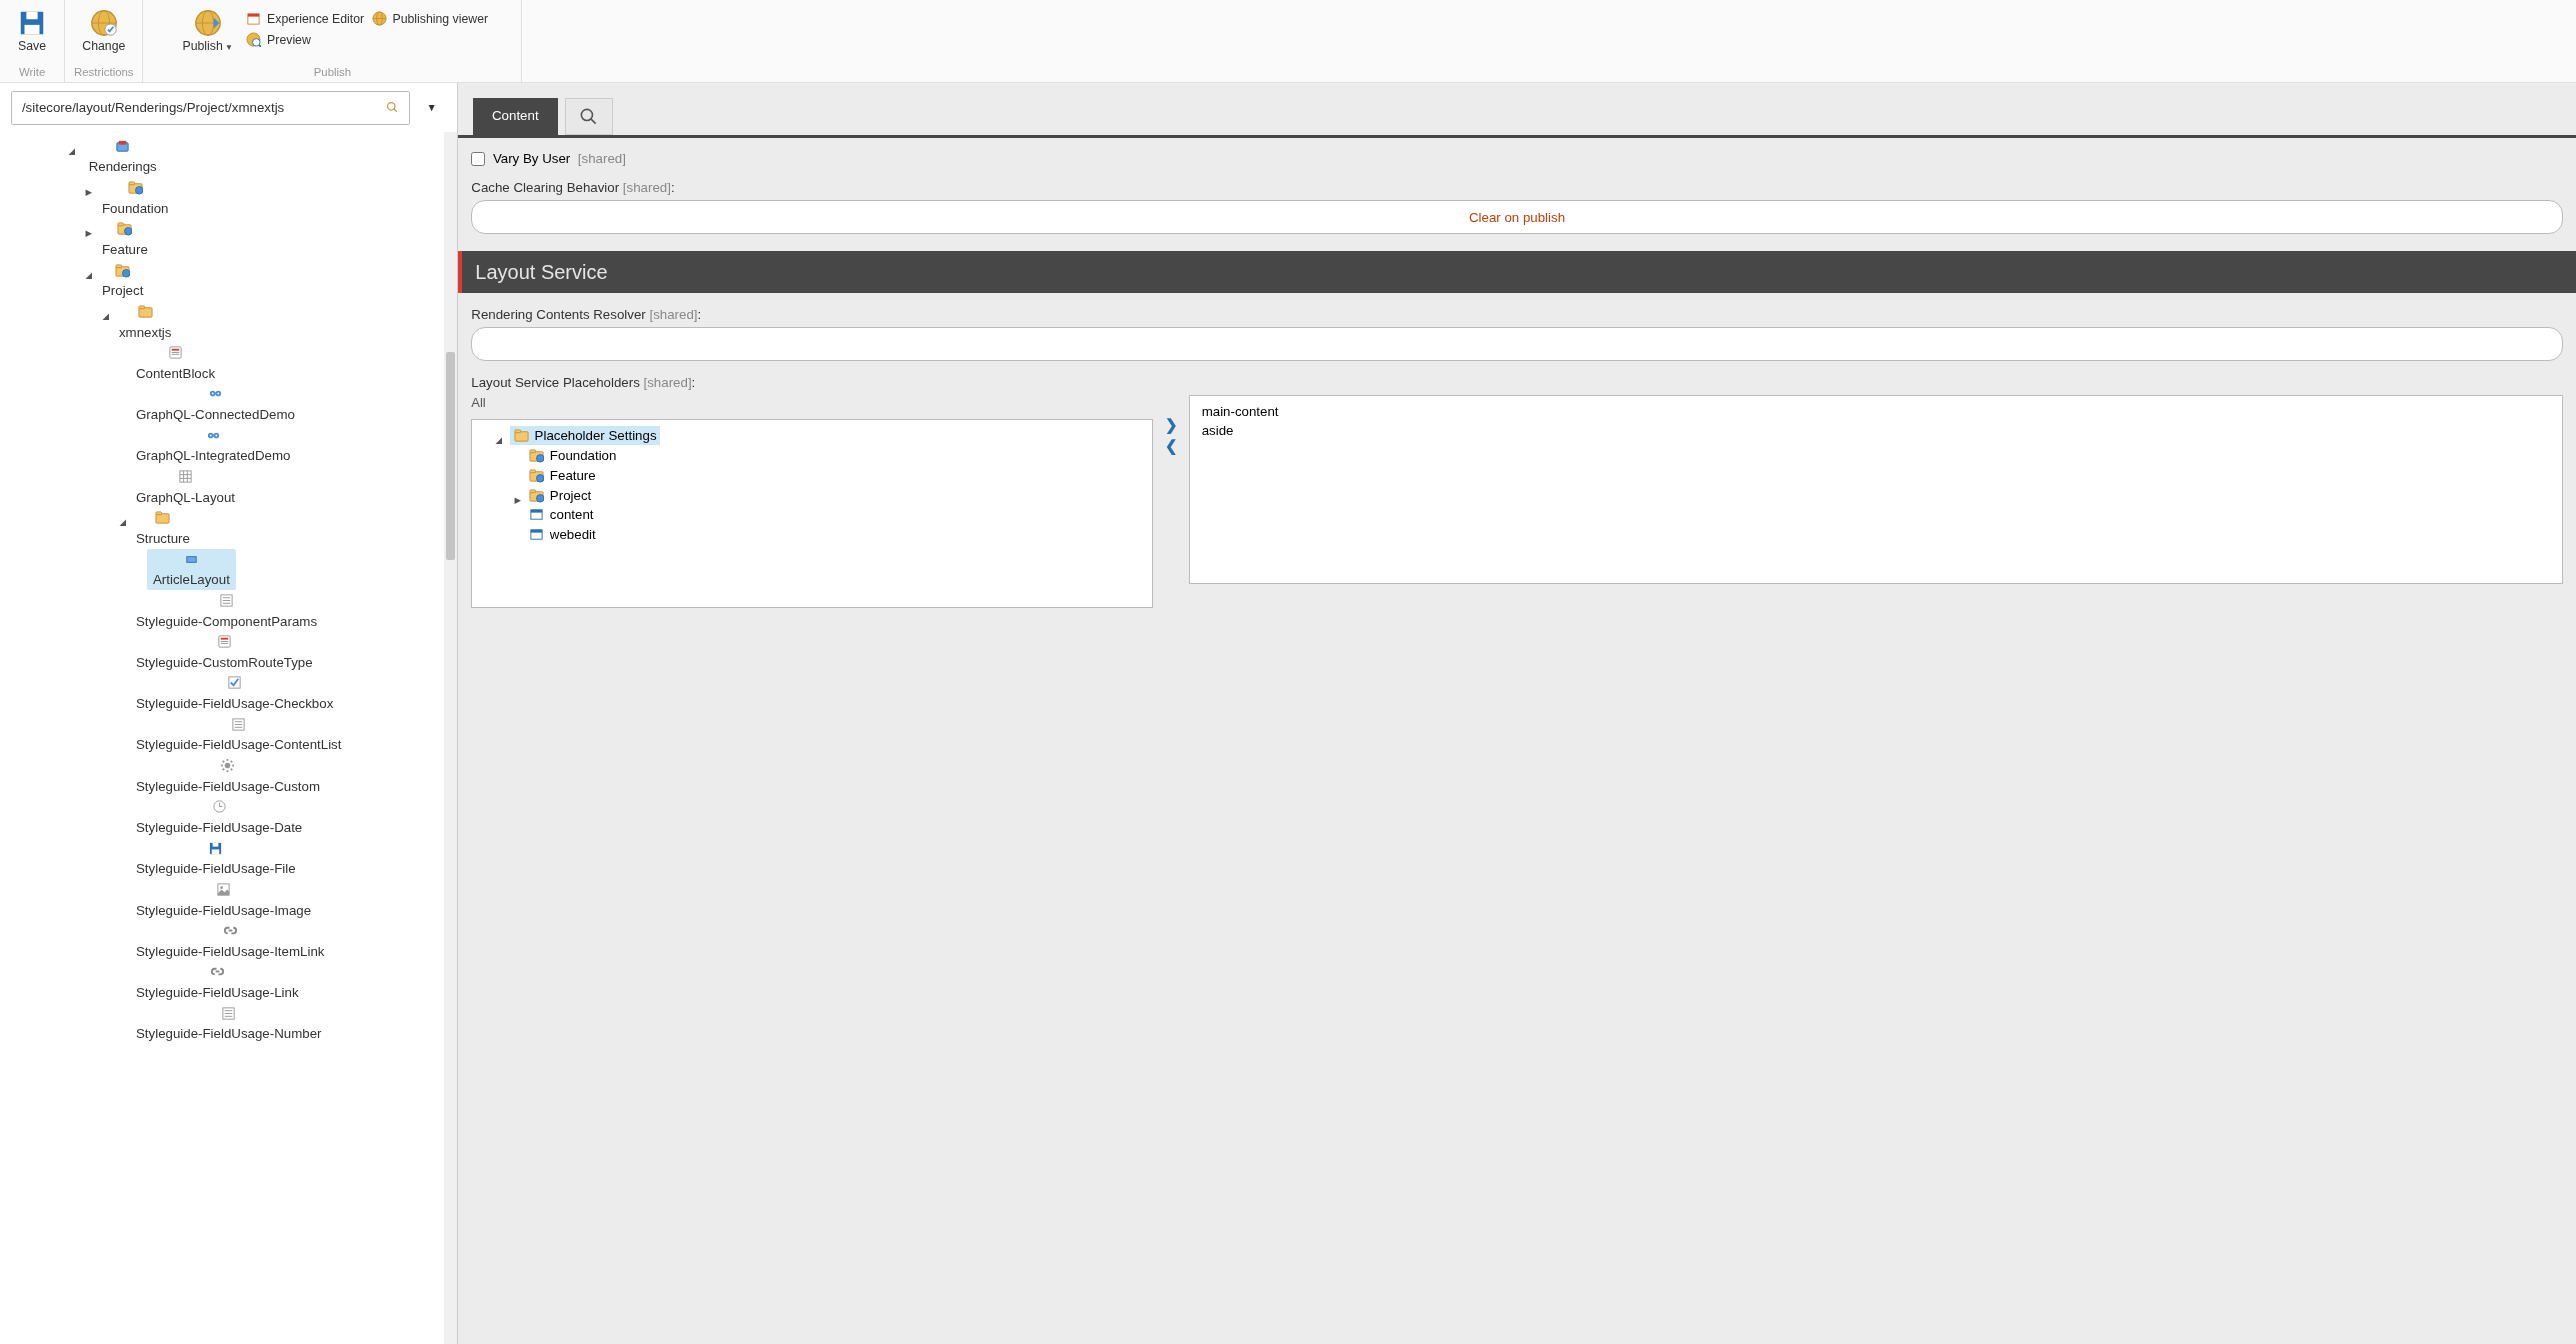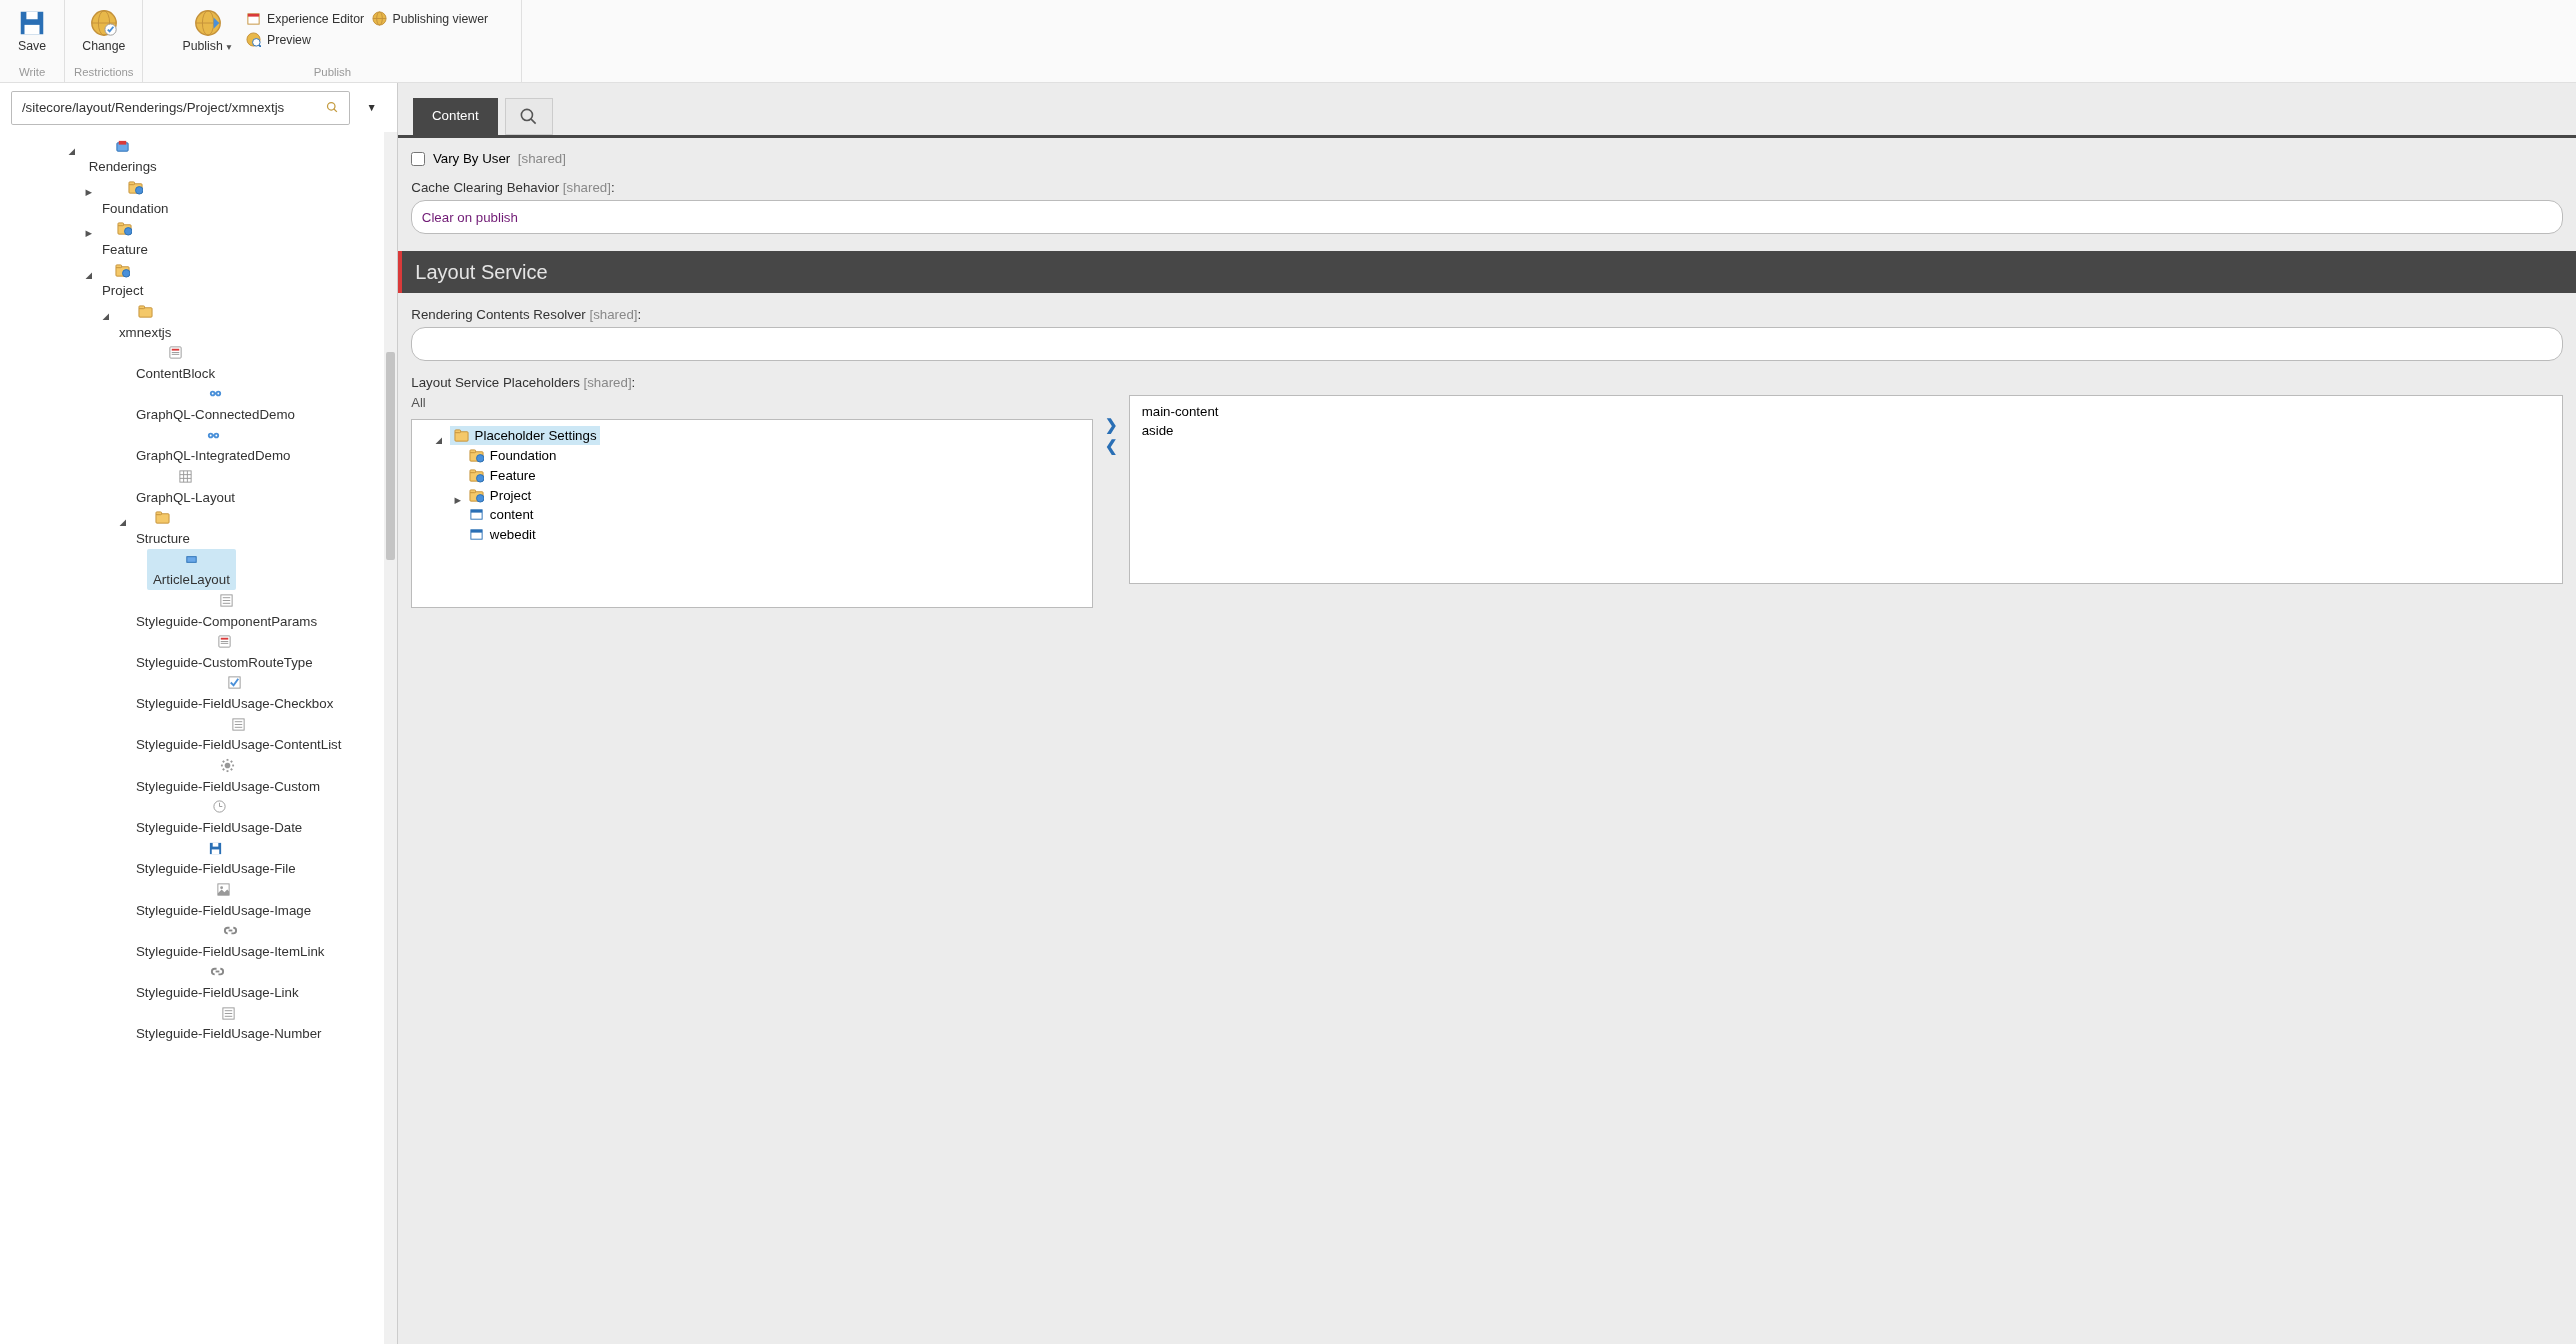--- a/index.html
+++ b/index.html
@@ -13,21 +13,21 @@
 .ribbon-btn { display: flex; flex-direction: column; align-items: center; justify-content: flex-start; padding: 3.8px 9.5px 0; cursor: pointer; font-size: 12.3px; color: #333; gap: 1.9px; }
 .ribbon-btn-horiz { display: flex; flex-direction: column; align-items: flex-start; gap: 1.9px; padding-top: 5.7px; }
 .ribbon-btn-horiz .hrow { display: flex; align-items: center; gap: 5.7px; font-size: 12.3px; color: #333; cursor: pointer; padding: 1.9px 3.8px; }
 .ribbon-icon { width: 30px; height: 30px; display: flex; align-items: center; justify-content: center; }
 .ribbon-icon-sm { width: 15px; height: 15px; display: flex; align-items: center; justify-content: center; }
 .ribbon-group-label { font-size: 11.4px; color: #999; padding: 1.9px 0 3.8px 0; text-align: center; width: 100%; }
 .caret { font-size: 8.5px; color: #555; margin-left: 1.9px; }
 
 
 .main { display: flex; flex: 1; overflow: hidden; }
-.left-pane { width: 398px; background: #fff; border-right: 0.9px solid #ccc; display: flex; flex-direction: column; overflow: hidden; position: relative; }
+.left-pane { width: 458px; background: #fff; border-right: 0.9px solid #ccc; display: flex; flex-direction: column; overflow: hidden; position: relative; }
 .right-pane { flex: 1; background: #ececec; display: flex; flex-direction: column; overflow: hidden; position: relative; }
 
 
 .searchbar { display: flex; align-items: center; padding: 7.6px 11.4px; gap: 7.6px; }
 .searchbox { flex: 1; display: flex; align-items: center; border: 0.9px solid #bbb; border-radius: 1.9px; height: 34px; background: #fff; padding: 0 9.5px; }
 .searchbox input { flex: 1; border: none; outline: none; font-size: 13.3px; color: #333; }
 .searchbox .mag { color: #c49b3f; }
 .search-caret { width: 28px; height: 34px; display: flex; align-items: center; justify-content: center; color: #333; cursor: pointer; font-size: 10.4px; }
 
 
@@ -48,21 +48,21 @@
 
 .right-tabs { display: flex; gap: 7.6px; padding: 15px 15px 0 15px; border-bottom: 3.8px solid #474747; height: 55px; }
 .right-tab { background: #474747; color: #fff; padding: 9.5px 19px; font-size: 13.3px; cursor: pointer; }
 .right-tab.icon { background: #e8e8e8; color: #555; border: 0.9px solid #ccc; padding: 7.6px 13.3px; display: flex; align-items: center; justify-content: center; }
 
 
 .content { flex: 1; overflow: auto; padding: 0 13.3px 13.3px 13.3px; }
 .field-block { padding: 13.3px 0 0 0; }
 .field-label { font-size: 13.3px; color: #333; margin-bottom: 5.7px; }
 .field-label .shared { color: #888; }
-.field-text { width: 100%; height: 34px; border: 0.9px solid #bbb; border-radius: 14px; background: #fff; padding: 0 9.5px; font-size: 13.3px; color: #701a75; }
+.field-text { width: 100%; height: 34px; border: 0.9px solid #bbb; border-radius: 14px; background: #fff; padding: 0 9.5px; font-size: 13.3px; color: #c2410c; text-align: center; }
 .checkbox-row { display: flex; align-items: center; gap: 7.6px; font-size: 13.3px; }
 .checkbox-row input { width: 14px; height: 14px; }
 
 .section-header { background: #474747; color: #e5e5e5; padding: 9.5px 13.3px; font-size: 20px; border-left: 4.7px solid #d93a3a; margin: 17px -13.3px 0 -13.3px; }
 
 
 .treelist { display: flex; gap: 9.5px; margin-top: 3.8px; }
 .tl-col { display: flex; flex-direction: column; }
 .tl-col .tl-head { font-size: 13px; color: #555; margin-bottom: 9px; }
 .tl-box { border: 0.9px solid #bbb; background: #fff; height: 189px; overflow: auto; padding: 5.7px 3.8px; font-size: 13.3px; }

